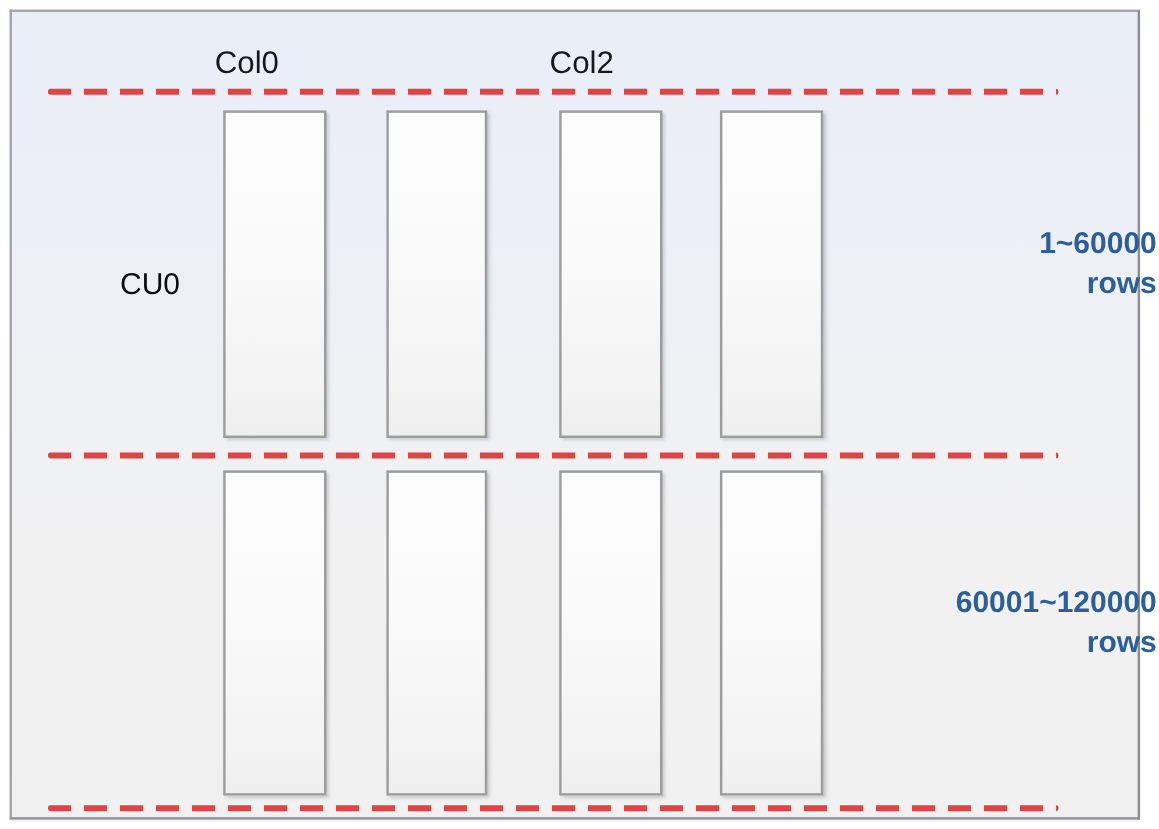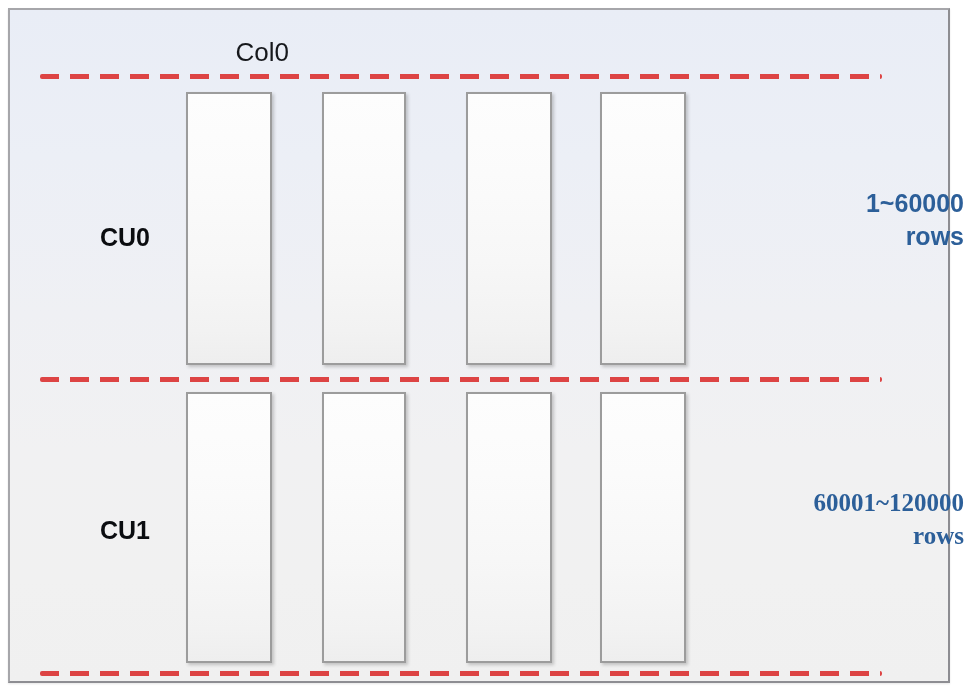--- a/index.html
+++ b/index.html
@@ -42,21 +42,21 @@
         #f1f1f1 85%,
         #f0f0f0 100%);
     box-shadow: 0 1px 2px rgba(0,0,0,0.10);
   }
 
   
   .col-head {
     position: absolute;
     top: 26px;
     width: 110px;
-    text-align: right;
+    text-align: left;
     font-size: 26px;
     font-weight: 400;
     color: #16181c;
     letter-spacing: 0px;
     line-height: 32px;
     white-space: nowrap;
   }
 
   
   .dashed-line {
@@ -86,21 +86,21 @@
         #eeeeee 100%);
     box-shadow: 2px 2px 3px rgba(90,90,90,0.30);
   }
 
   
   .cu-label {
     position: absolute;
     width: 150px;
     text-align: center;
     font-size: 25px;
-    font-weight: bold;
+    font-weight: normal;
     color: #0b0d10;
     line-height: 30px;
     white-space: nowrap;
   }
 
   
   .range-label {
     position: absolute;
     width: 268px;
     text-align: right;
@@ -112,20 +112,21 @@
   .range-label .ln2 { display: block; }
 </style>
 </head>
 <body>
 
 <div id="canvas">
 
   <div id="frame">
 
     <div class="col-head" style="left:169px;">Col0</div>
+    <div class="col-head" style="left:448px;">Col2</div>
 
     <div class="dashed-line" style="top:64px;"></div>
 
     <div class="col-block" style="left:176px; top:82px; width:86px; height:273px;"></div>
     <div class="col-block" style="left:312px; top:82px; width:84px; height:273px;"></div>
     <div class="col-block" style="left:456px; top:82px; width:86px; height:273px;"></div>
     <div class="col-block" style="left:590px; top:82px; width:86px; height:273px;"></div>
 
     <div class="cu-label" style="left:40px; top:212px;">CU0</div>
 
@@ -134,23 +135,22 @@
       <span class="ln2">rows</span>
     </div>
 
     <div class="dashed-line" style="top:367px;"></div>
 
     <div class="col-block" style="left:176px; top:382px; width:86px; height:271px;"></div>
     <div class="col-block" style="left:312px; top:382px; width:84px; height:271px;"></div>
     <div class="col-block" style="left:456px; top:382px; width:86px; height:271px;"></div>
     <div class="col-block" style="left:590px; top:382px; width:86px; height:271px;"></div>
 
-    <div class="cu-label" style="left:40px; top:505px;">CU1</div>
 
-    <div class="range-label" style="left:686px; top:476px;font-family:Liberation Serif, serif;">
+    <div class="range-label" style="left:686px; top:476px;">
       <span>60001~120000</span>
       <span class="ln2">rows</span>
     </div>
 
     <div class="dashed-line" style="top:661px;"></div>
 
   </div>
 </div>
 
 </body></html>

